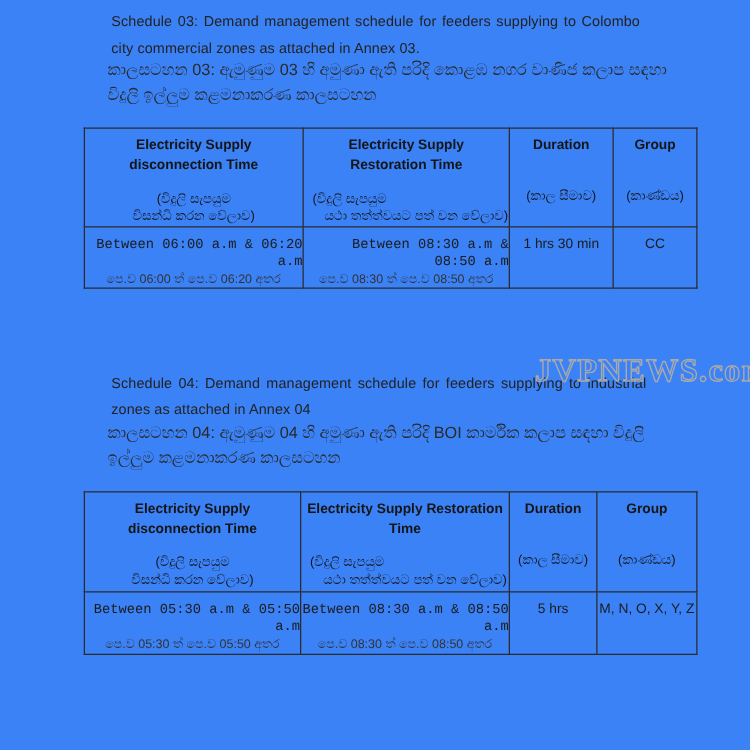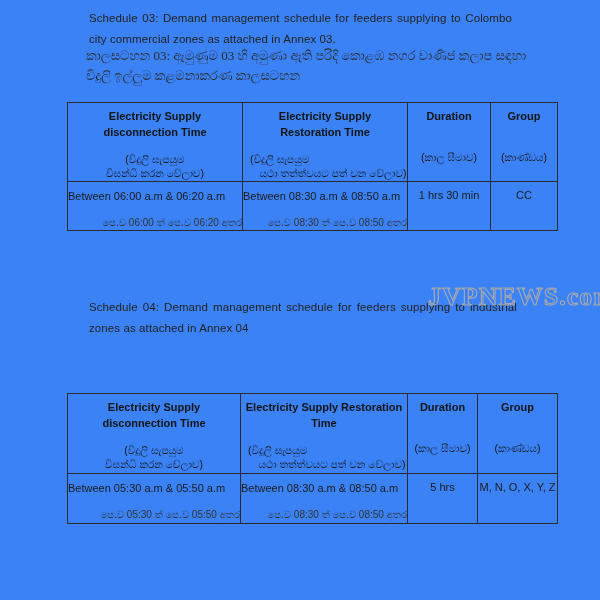--- a/index.html
+++ b/index.html
@@ -6,43 +6,43 @@
   .page {
     position:relative; width:600px; height:600px; background:#3b82f6;
     font-family:"Liberation Sans", sans-serif; color:#1f1f1f; overflow:hidden;
   }
   .en-para {
     position:absolute; text-align:justify; font-size:11.5px; line-height:21px;
     color:#222; letter-spacing:0.1px; margin:0;
   }
   .si-para {
     position:absolute; font-size:13px; line-height:20px; color:#2a2a2a;
-    font-family:Liberation Serif, serif; margin:0;
+    font-family:Liberation Sans, sans-serif; margin:0;
   }
   table.sched {
     position:absolute; border-collapse:collapse; table-layout:fixed; width:490px;border-radius:17px;
   }
   table.sched td {
     border:1.5px solid #2b2b2b; vertical-align:top; padding:0; overflow:hidden;
   }
   .th-en {
     font-weight:bold; font-size:11px; line-height:16px; text-align:center;
     padding:5px 4px 0 4px; color:#151515;
   }
   .th-si {
     font-weight:normal; font-size:10.5px; line-height:14px; text-align:center;
     margin-top:12px; color:#151515;
   }
   .th-si-left { text-align:left; padding-left:7px; }
   .th-si-left2 { text-align:center; padding-left:16px; }
   .td-en {
-    font-size:11px; line-height:14px; text-align:left; padding-top:7px; color:#1b1b1b;
+    font-size:11px; line-height:14px; text-align:right; padding-top:7px; color:#1b1b1b;font-family:Liberation Mono, monospace;
   }
   .td-si {
-    font-size:10px; line-height:13px; text-align:right; margin-top:13px; color:#333;
+    font-size:10px; line-height:13px; text-align:center; color:#333;
   }
   .td-val { font-size:11px; text-align:center; padding-top:7px; color:#1b1b1b; }
   .watermark {
     position:absolute; left:428px; top:282px; z-index:5;
     font-family:"Liberation Serif", serif; font-weight:bold; font-size:26px;
     letter-spacing:1px; color:transparent; -webkit-text-stroke:1.1px #a9a9a9;
     pointer-events:none;
   }
 </style>
 </head>
@@ -98,20 +98,21 @@
         <div class="td-val">CC</div>
       </td>
     </tr>
   </tbody>
     </table>
 
   <div class="watermark">JVPNEWS.com</div>
 
   <p class="en-para" style="left:89px; top:297px; width:428px;">Schedule 04: Demand management schedule for feeders supplying to industrial zones as attached in Annex 04</p>
 
+  <p class="si-para" style="left:86px; top:336px; width:450px;">කාලසටහන 04: ඇමුණුම 04 හි අමුණා ඇති පරිදි BOI කාර්මික කලාප සඳහා විදුලි ඉල්ලුම කළමනාකරණ කාලසටහන</p>
 
   <table class="sched" style="left:67px; top:393px;">
     <colgroup>
       <col style="width:173px">
         <col style="width:167px">
         <col style="width:70px">
         <col style="width:80px">
     </colgroup>
     <tbody>
         <tr style="height:80px">

